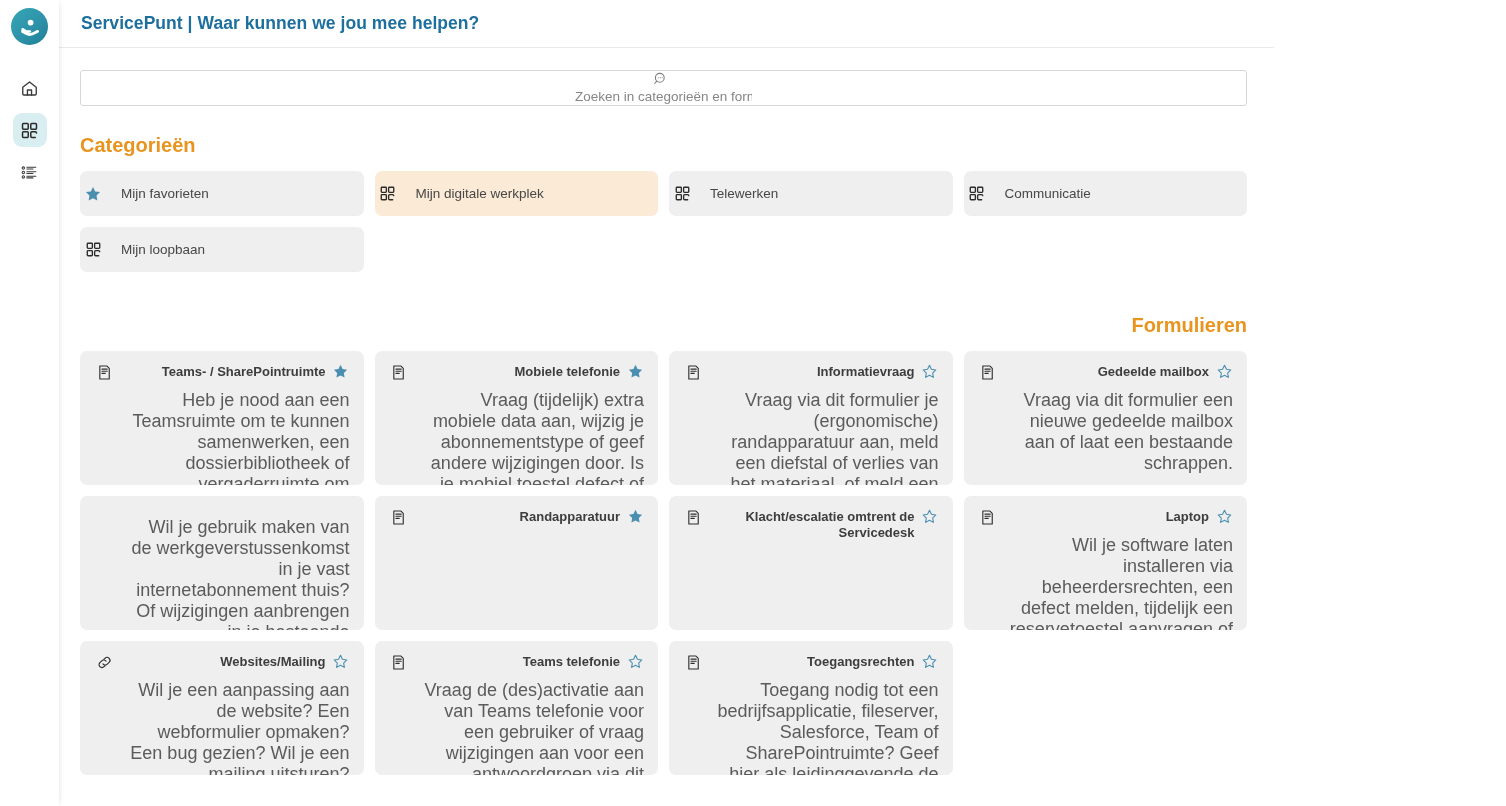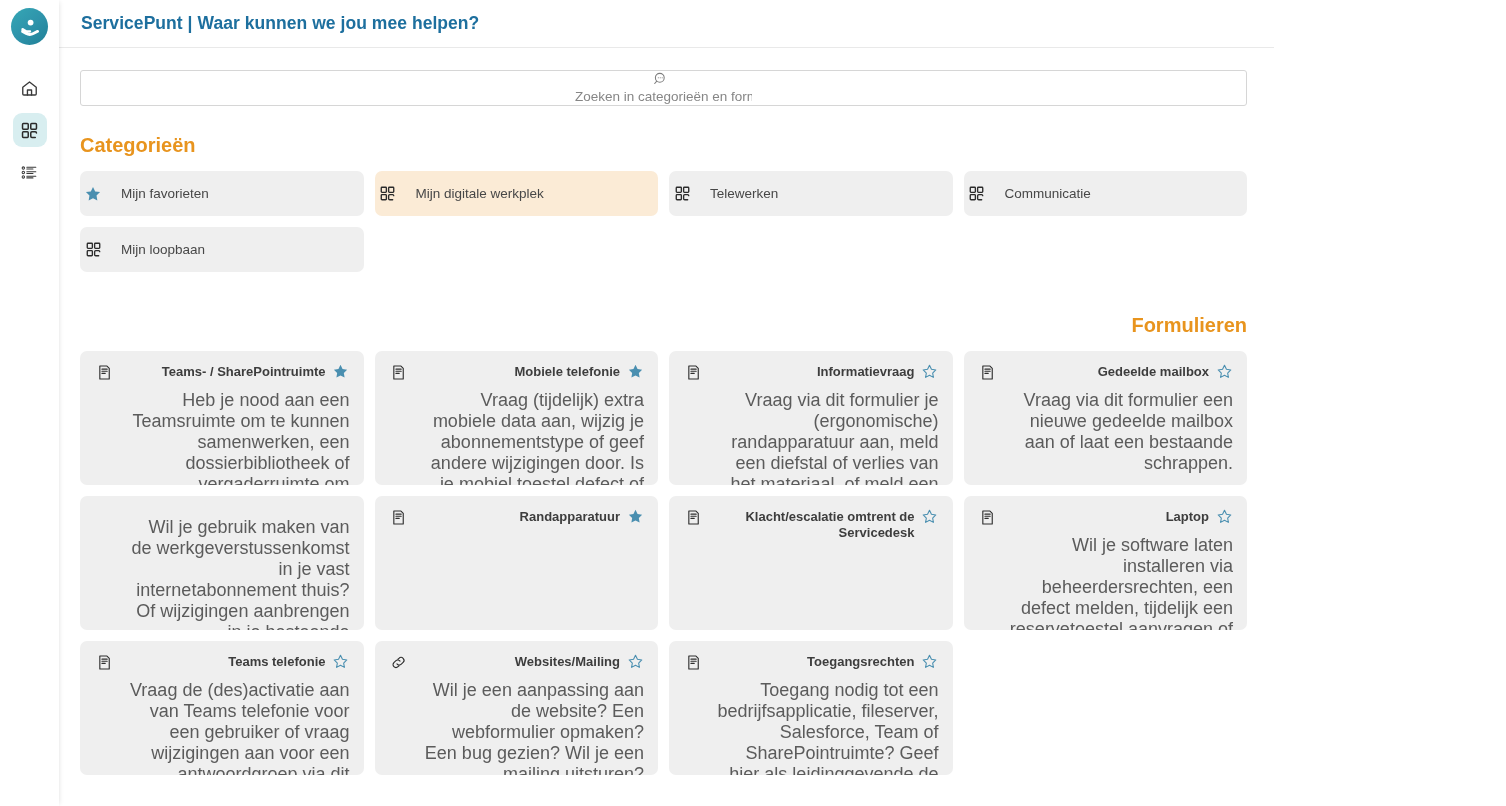--- a/index.html
+++ b/index.html
@@ -474,49 +474,49 @@
          <path d="M12 3.3l2.75 5.6 6.15 0.9-4.45 4.35 1.05 6.15L12 17.4l-5.5 2.9 1.05-6.15L3.1 9.8l6.15-0.9z"></path>
        </svg>
                 </span>
      </div>
      <div class="form-card-desc">Wil je software laten installeren via beheerdersrechten, een defect melden, tijdelijk een reservetoestel aanvragen of werd je laptop gestolen? Meld het hier.</div>
             </div>
             <div class="form-card">
               <div class="form-card-head">
        <span class="form-card-icon">
                   <svg width="17" height="17" viewBox="0 0 24 24" fill="none" stroke="#2e2e2e" stroke-width="1.6" stroke-linecap="round" stroke-linejoin="round">
-                <path d="M5.4 2.9h10.1l3.2 3.2v15H5.4z"></path>
-                <path d="M8.4 7.3h7.4M8.4 10.3h7.4M8.4 13.3h4.6"></path>
-              </svg>
-                </span>
-       <span class="form-card-title">Teams telefonie</span>
-       <span class="fav-star">
-                  <svg width="17" height="17" viewBox="0 0 24 24" fill="none" stroke="#4a8fb0" stroke-width="1.55" stroke-linejoin="round">
-         <path d="M12 3.3l2.75 5.6 6.15 0.9-4.45 4.35 1.05 6.15L12 17.4l-5.5 2.9 1.05-6.15L3.1 9.8l6.15-0.9z"></path>
-       </svg>
-                </span>
-     </div>
-     <div class="form-card-desc">Vraag de (des)activatie aan van Teams telefonie voor een gebruiker of vraag wijzigingen aan voor een antwoordgroep via dit formulier. Het laten instellen van een afwezigheidsboodschap kan ook.</div>
-            </div>
-            <div class="form-card">
-              <div class="form-card-head">
-       <span class="form-card-icon">
-                  <svg width="17" height="17" viewBox="0 0 24 24" fill="none" stroke="#2e2e2e" stroke-width="1.6" stroke-linecap="round" stroke-linejoin="round">
                 <path d="M9.8 13.9a4.1 4.1 0 0 0 6.2 0.45l2.5-2.5a4.1 4.1 0 0 0-5.8-5.8l-1.45 1.4"></path>
                 <path d="M14.2 10.1a4.1 4.1 0 0 0-6.2-0.45l-2.5 2.5a4.1 4.1 0 0 0 5.8 5.8l1.45-1.4"></path>
               </svg>
                 </span>
        <span class="form-card-title">Websites/Mailing</span>
        <span class="fav-star">
                   <svg width="17" height="17" viewBox="0 0 24 24" fill="none" stroke="#4a8fb0" stroke-width="1.55" stroke-linejoin="round">
          <path d="M12 3.3l2.75 5.6 6.15 0.9-4.45 4.35 1.05 6.15L12 17.4l-5.5 2.9 1.05-6.15L3.1 9.8l6.15-0.9z"></path>
        </svg>
                 </span>
      </div>
      <div class="form-card-desc">Wil je een aanpassing aan de website? Een webformulier opmaken? Een bug gezien? Wil je een mailing uitsturen? Contacteer via deze weg de webmaster.</div>
+            </div>
+            <div class="form-card">
+              <div class="form-card-head">
+       <span class="form-card-icon">
+                  <svg width="17" height="17" viewBox="0 0 24 24" fill="none" stroke="#2e2e2e" stroke-width="1.6" stroke-linecap="round" stroke-linejoin="round">
+                <path d="M5.4 2.9h10.1l3.2 3.2v15H5.4z"></path>
+                <path d="M8.4 7.3h7.4M8.4 10.3h7.4M8.4 13.3h4.6"></path>
+              </svg>
+                </span>
+       <span class="form-card-title">Teams telefonie</span>
+       <span class="fav-star">
+                  <svg width="17" height="17" viewBox="0 0 24 24" fill="none" stroke="#4a8fb0" stroke-width="1.55" stroke-linejoin="round">
+         <path d="M12 3.3l2.75 5.6 6.15 0.9-4.45 4.35 1.05 6.15L12 17.4l-5.5 2.9 1.05-6.15L3.1 9.8l6.15-0.9z"></path>
+       </svg>
+                </span>
+     </div>
+     <div class="form-card-desc">Vraag de (des)activatie aan van Teams telefonie voor een gebruiker of vraag wijzigingen aan voor een antwoordgroep via dit formulier. Het laten instellen van een afwezigheidsboodschap kan ook.</div>
             </div>
             <div class="form-card">
               <div class="form-card-head">
        <span class="form-card-icon">
                   <svg width="17" height="17" viewBox="0 0 24 24" fill="none" stroke="#2e2e2e" stroke-width="1.6" stroke-linecap="round" stroke-linejoin="round">
                 <path d="M5.4 2.9h10.1l3.2 3.2v15H5.4z"></path>
                 <path d="M8.4 7.3h7.4M8.4 10.3h7.4M8.4 13.3h4.6"></path>
               </svg>
                 </span>
        <span class="form-card-title">Toegangsrechten</span>

